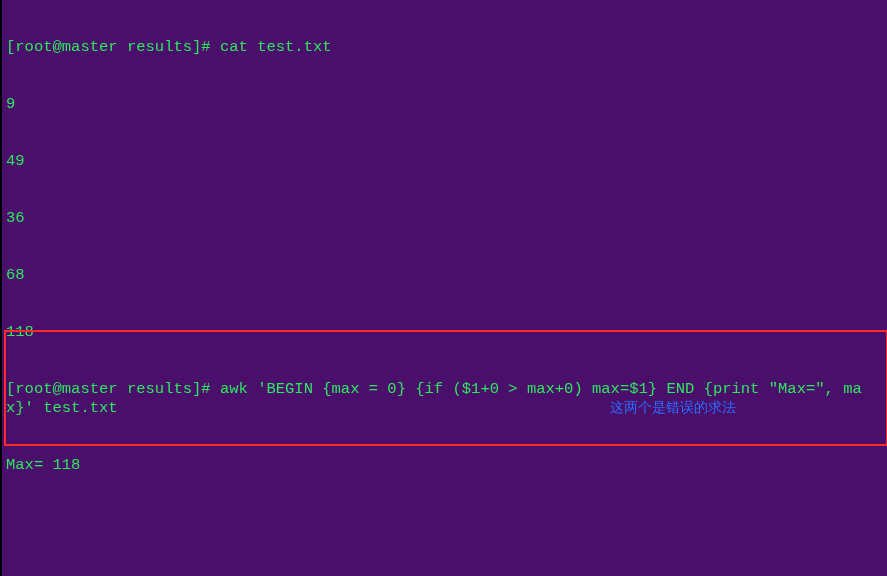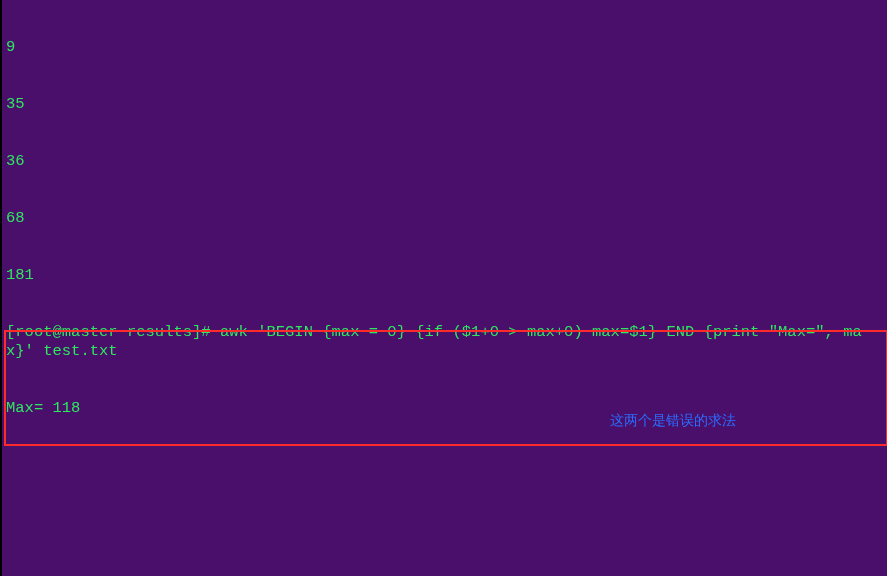--- a/index.html
+++ b/index.html
@@ -41,41 +41,42 @@
     font-family: sans-serif;
     font-size: 16px;
     letter-spacing: 1px;
     pointer-events: none;
   }
 </style>
 </head>
 <body>
 
 <div class="terminal">
+  <div class="line">[root@master results]# cat test.txt</div>
   <div class="line">9</div>
-  <div class="line">35</div>
+  <div class="line">49</div>
   <div class="line">36</div>
   <div class="line">68</div>
-  <div class="line">181</div>
+  <div class="line">118</div>
   <div class="wrap">[root@master results]# awk 'BEGIN {max = 0} {if ($1+0 &gt; max+0) max=$1} END {print "Max=", max}' test.txt</div>
   <div class="line">Max= 118</div>
   
   
   
   
   
   
   
   
   
   
   
   
   
   
   
 
   <div class="highlight-box" style="top:330px;left:2px;width:880px;height:112px;"></div>
 
-  <div class="annotation" style="top:411px;left:608px;">这两个是错误的求法</div>
+  <div class="annotation" style="top:398px;left:608px;">这两个是错误的求法</div>
 
   <div class="watermark" style="top:292px;left:350px;"></div>
 </div>
 
 </body></html>

